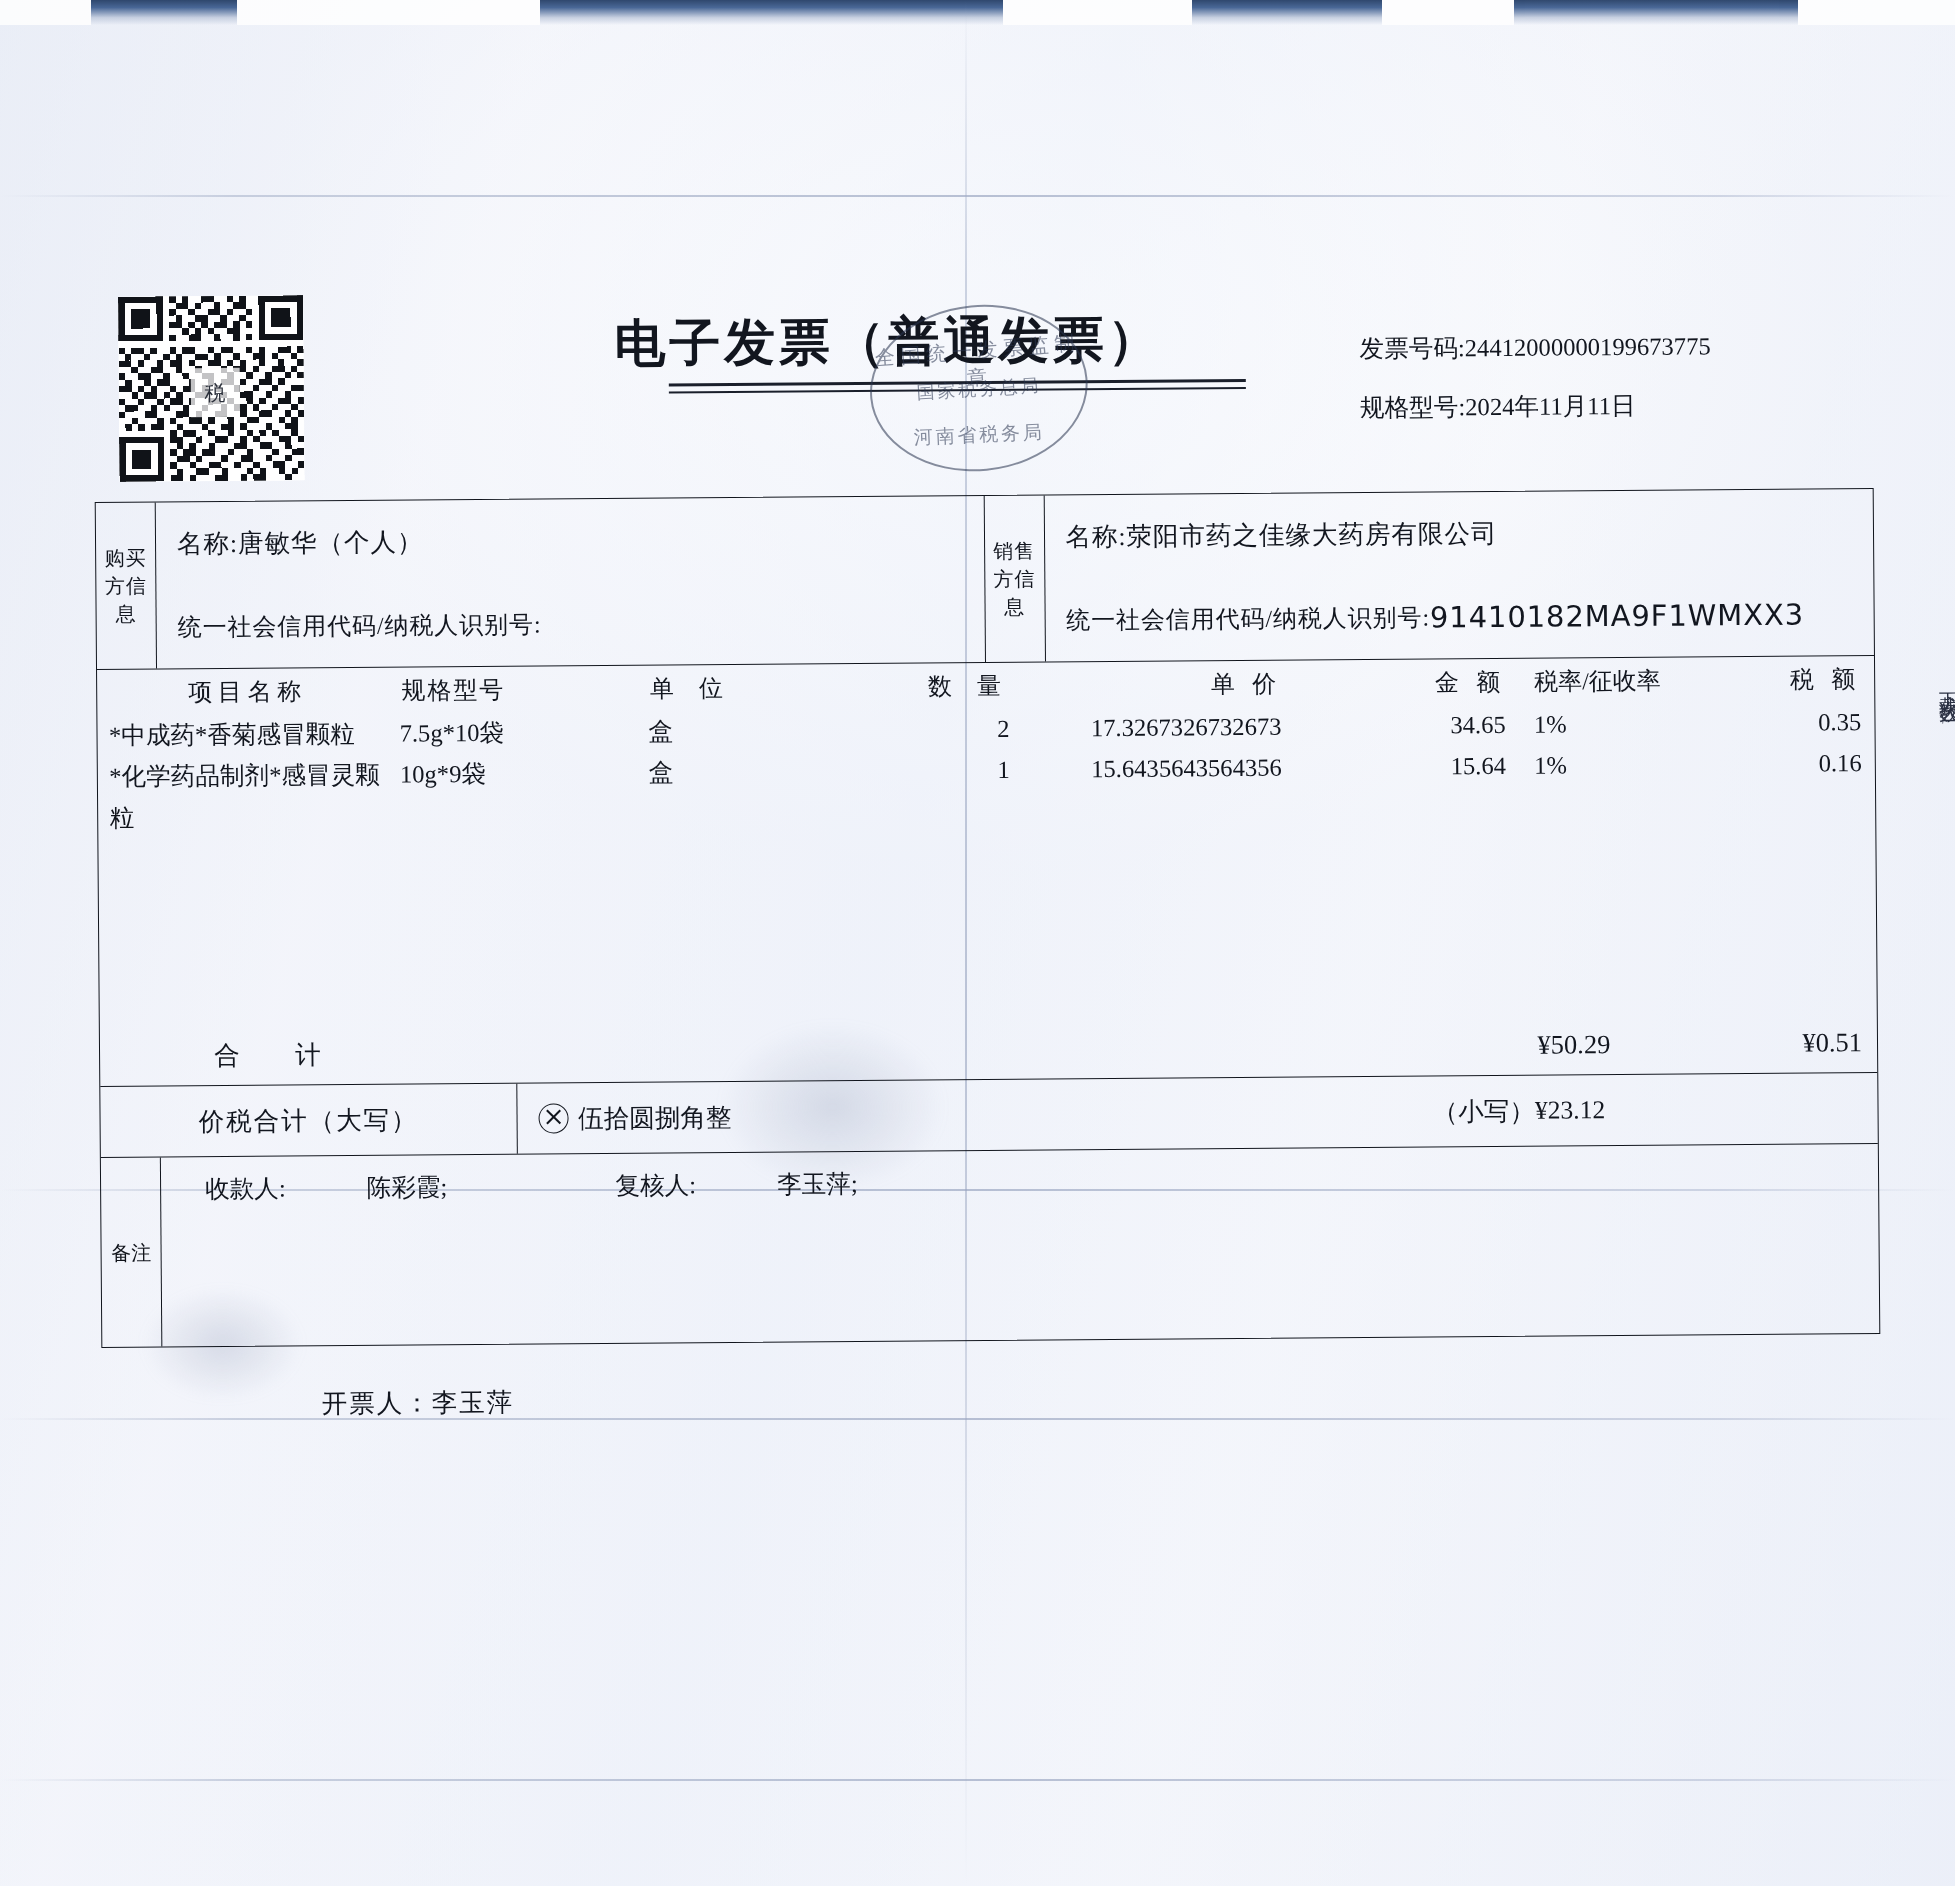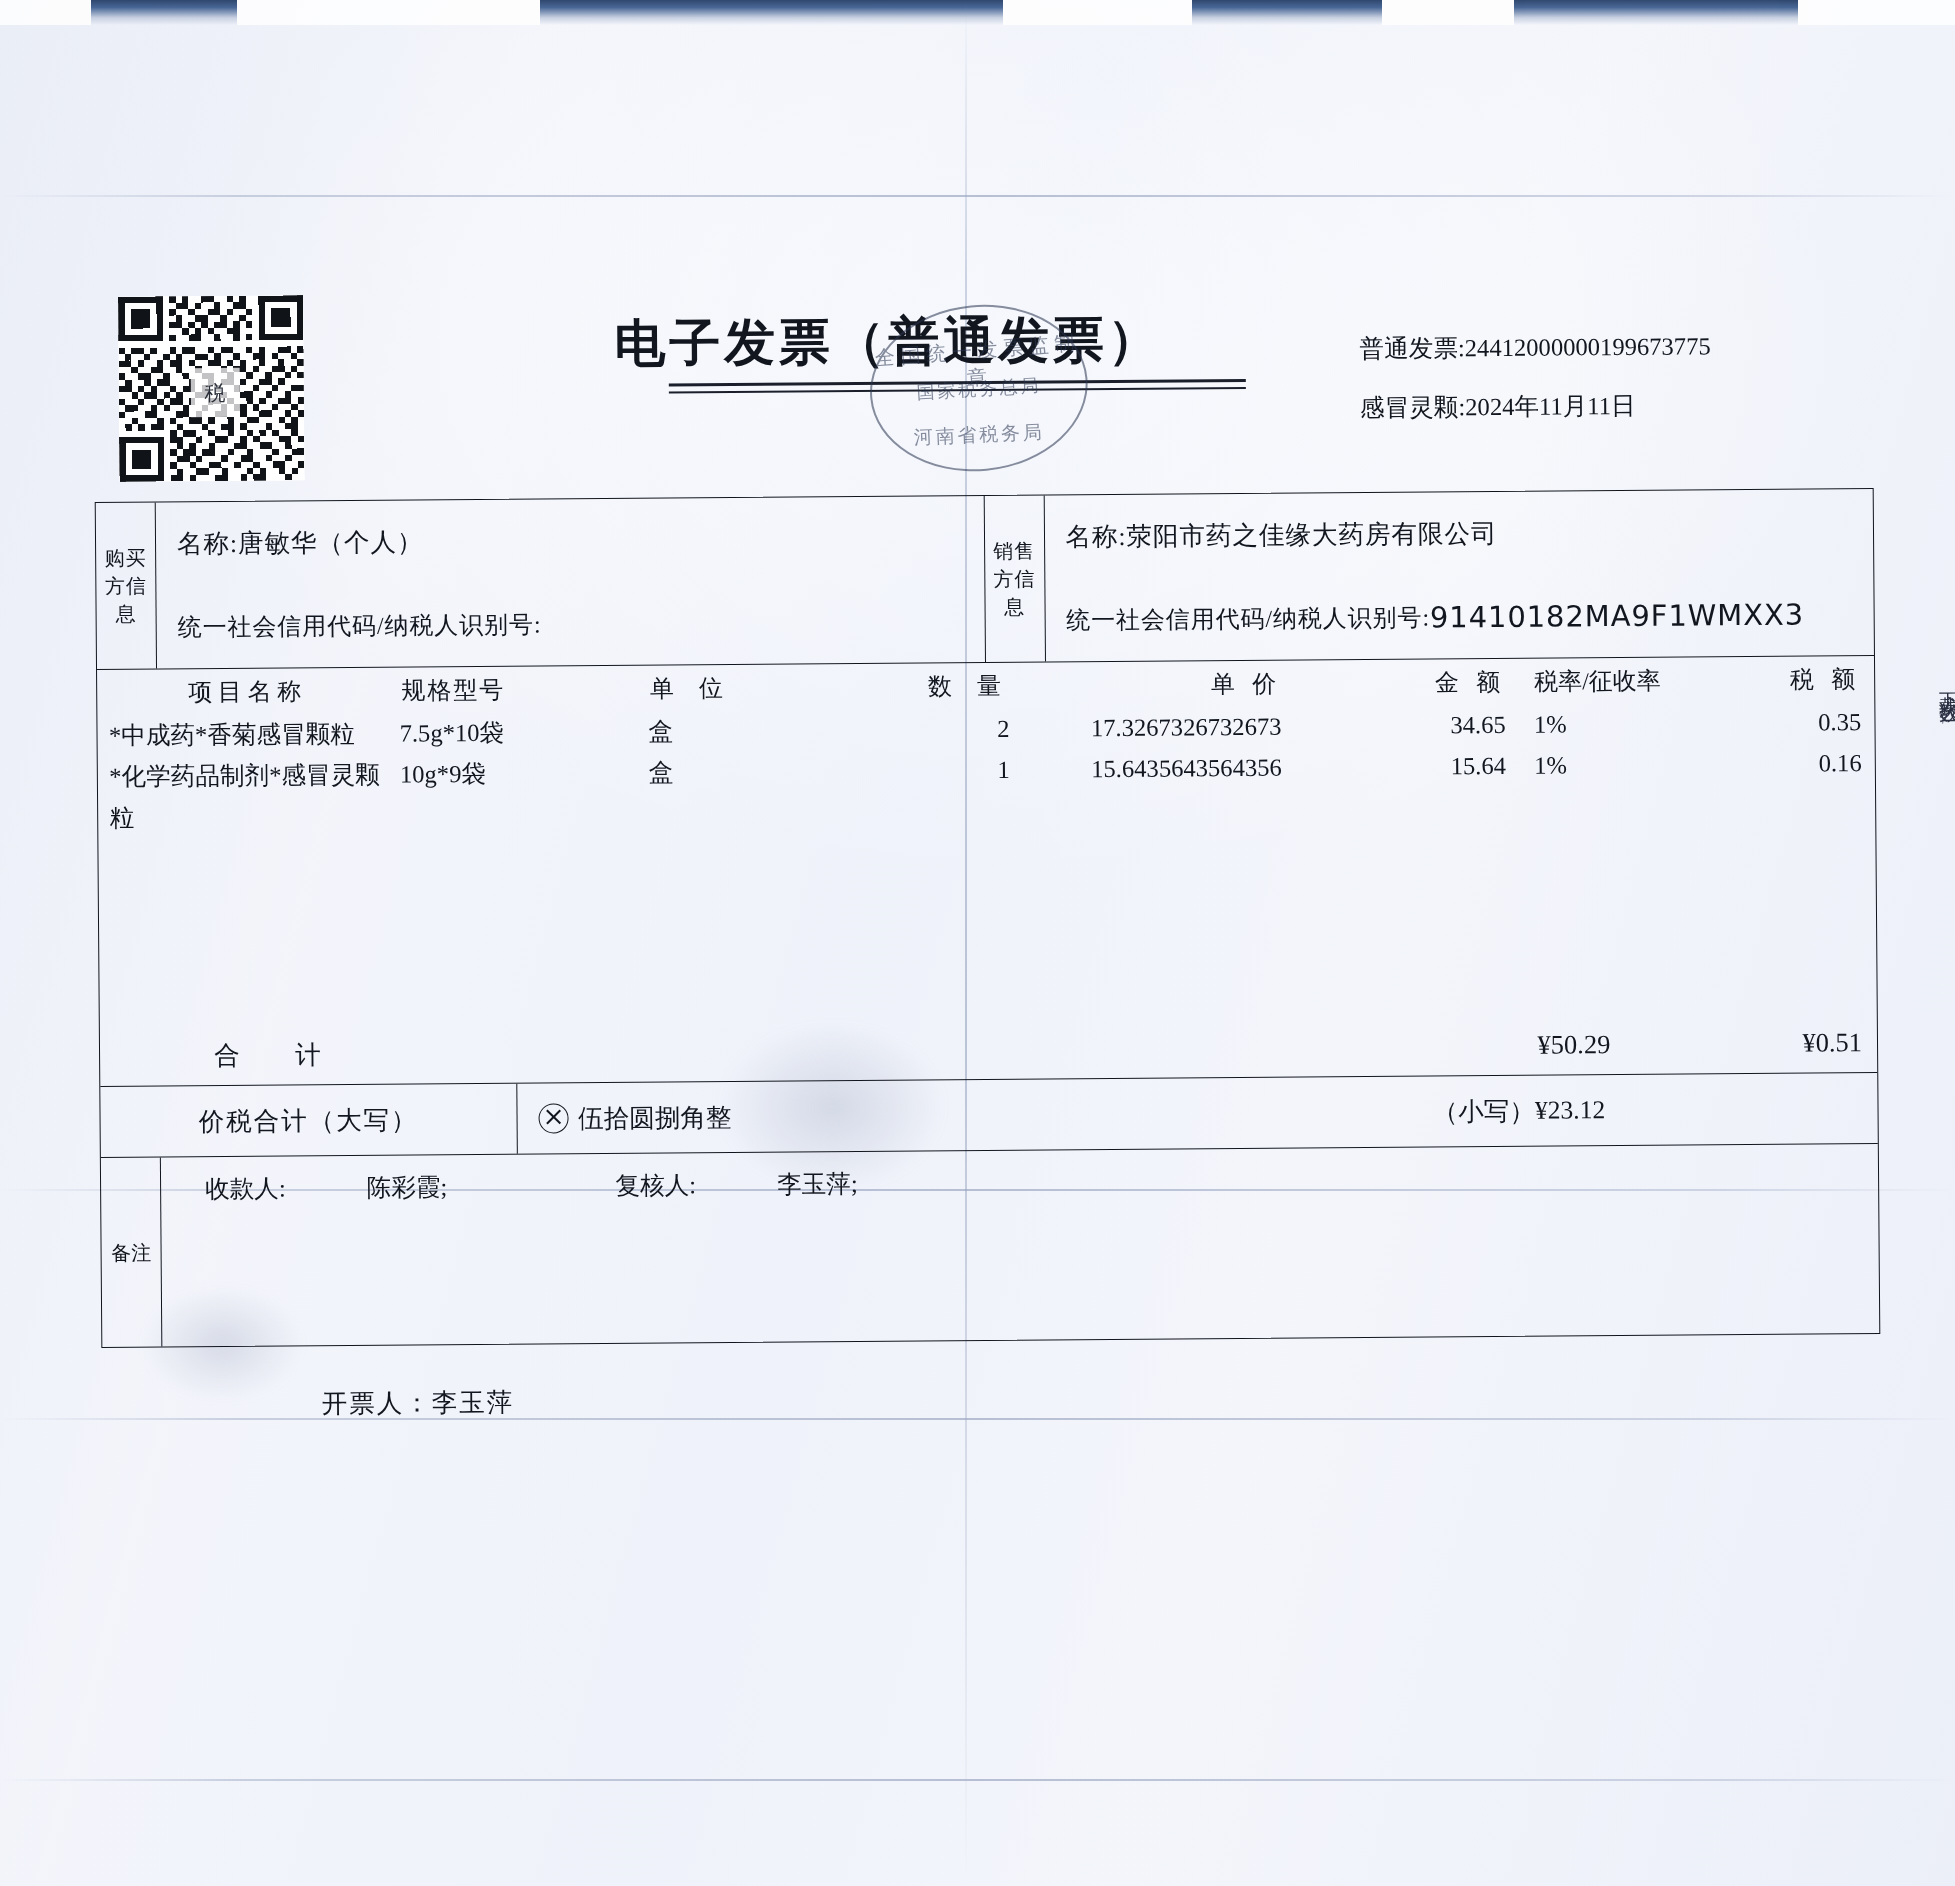--- a/index.html
+++ b/index.html
@@ -480,24 +480,24 @@
 
     <div class="stamp">
       <div class="ell"></div>
       <div class="arc">全国统一发票监制章</div>
       <div class="mid">国家税务总局</div>
       <div class="bot">河南省税务局</div>
     </div>
 
     <div class="meta">
       <div>
-        <span>普通发票:</span><span>24412000000199673775</span>
+        <span>发票号码:</span><span>24412000000199673775</span>
       </div>
       <div>
-        <span>感冒灵颗:</span><span>2024年11月11日</span>
+        <span>规格型号:</span><span>2024年11月11日</span>
       </div>
     </div>
   </div>
 
   <div class="frame">
 
     <div class="party">
       <div class="party-half left">
         <div class="vlabel">购买方信息</div>
         <div class="party-body">

